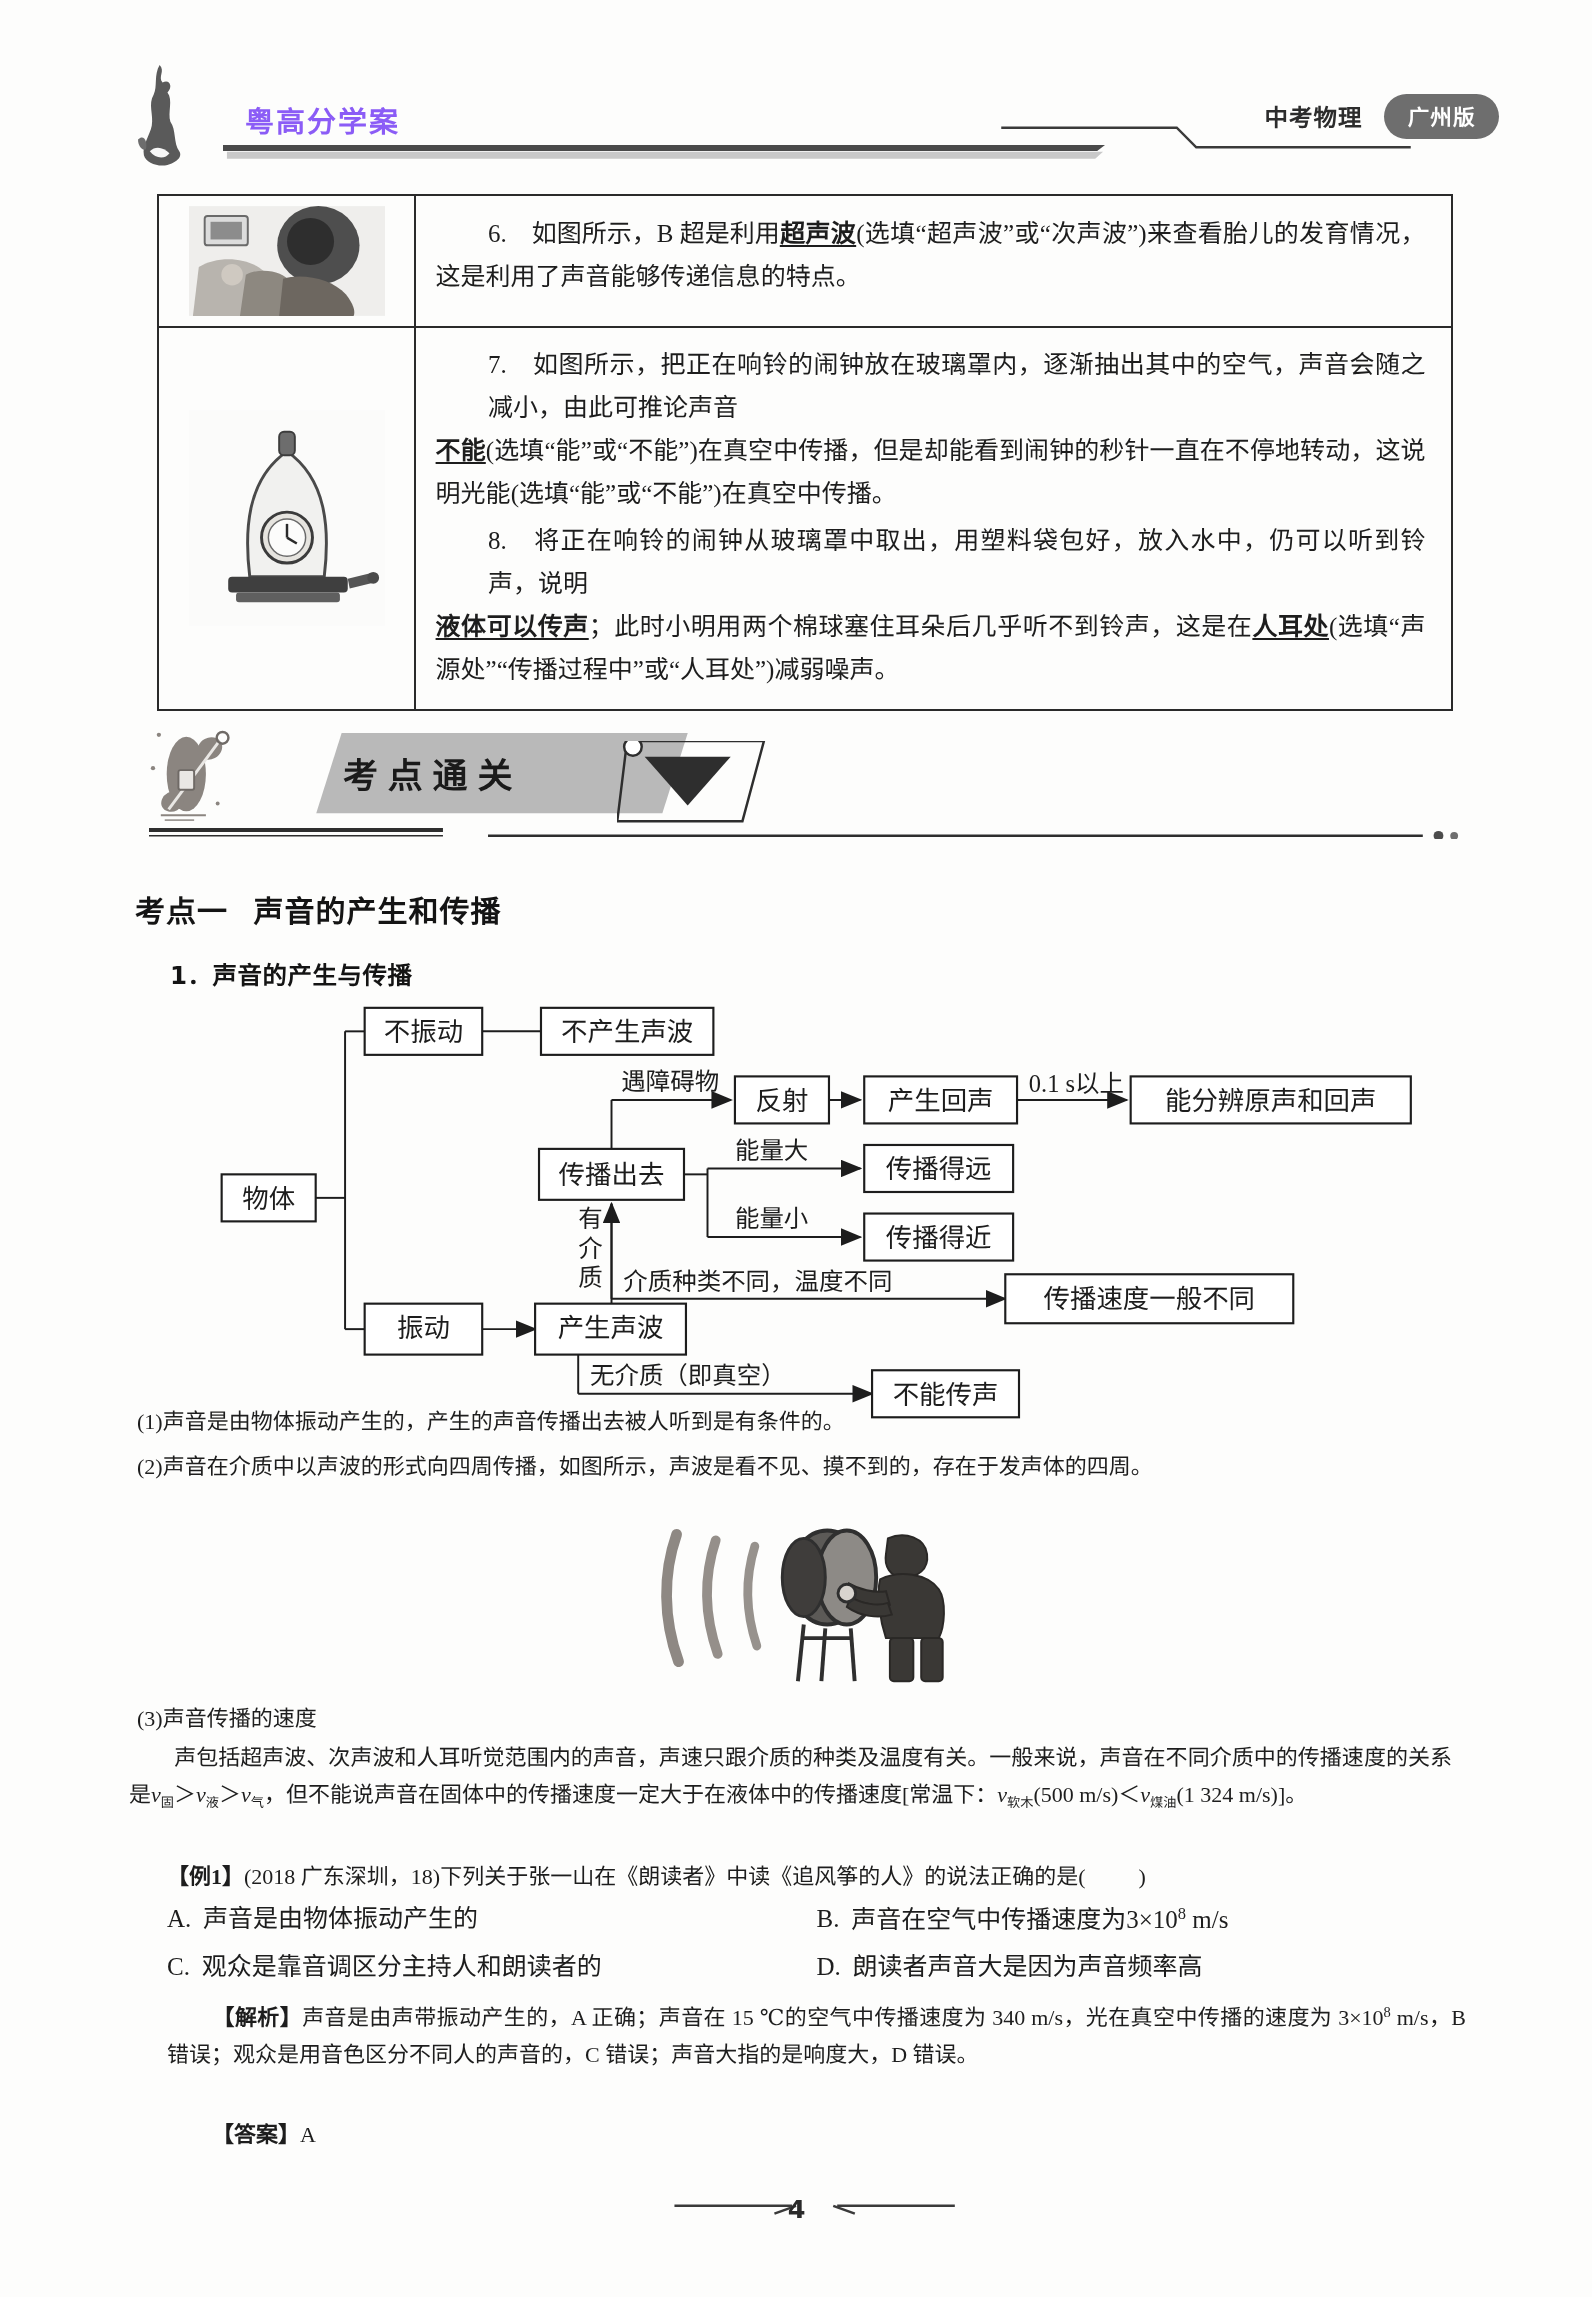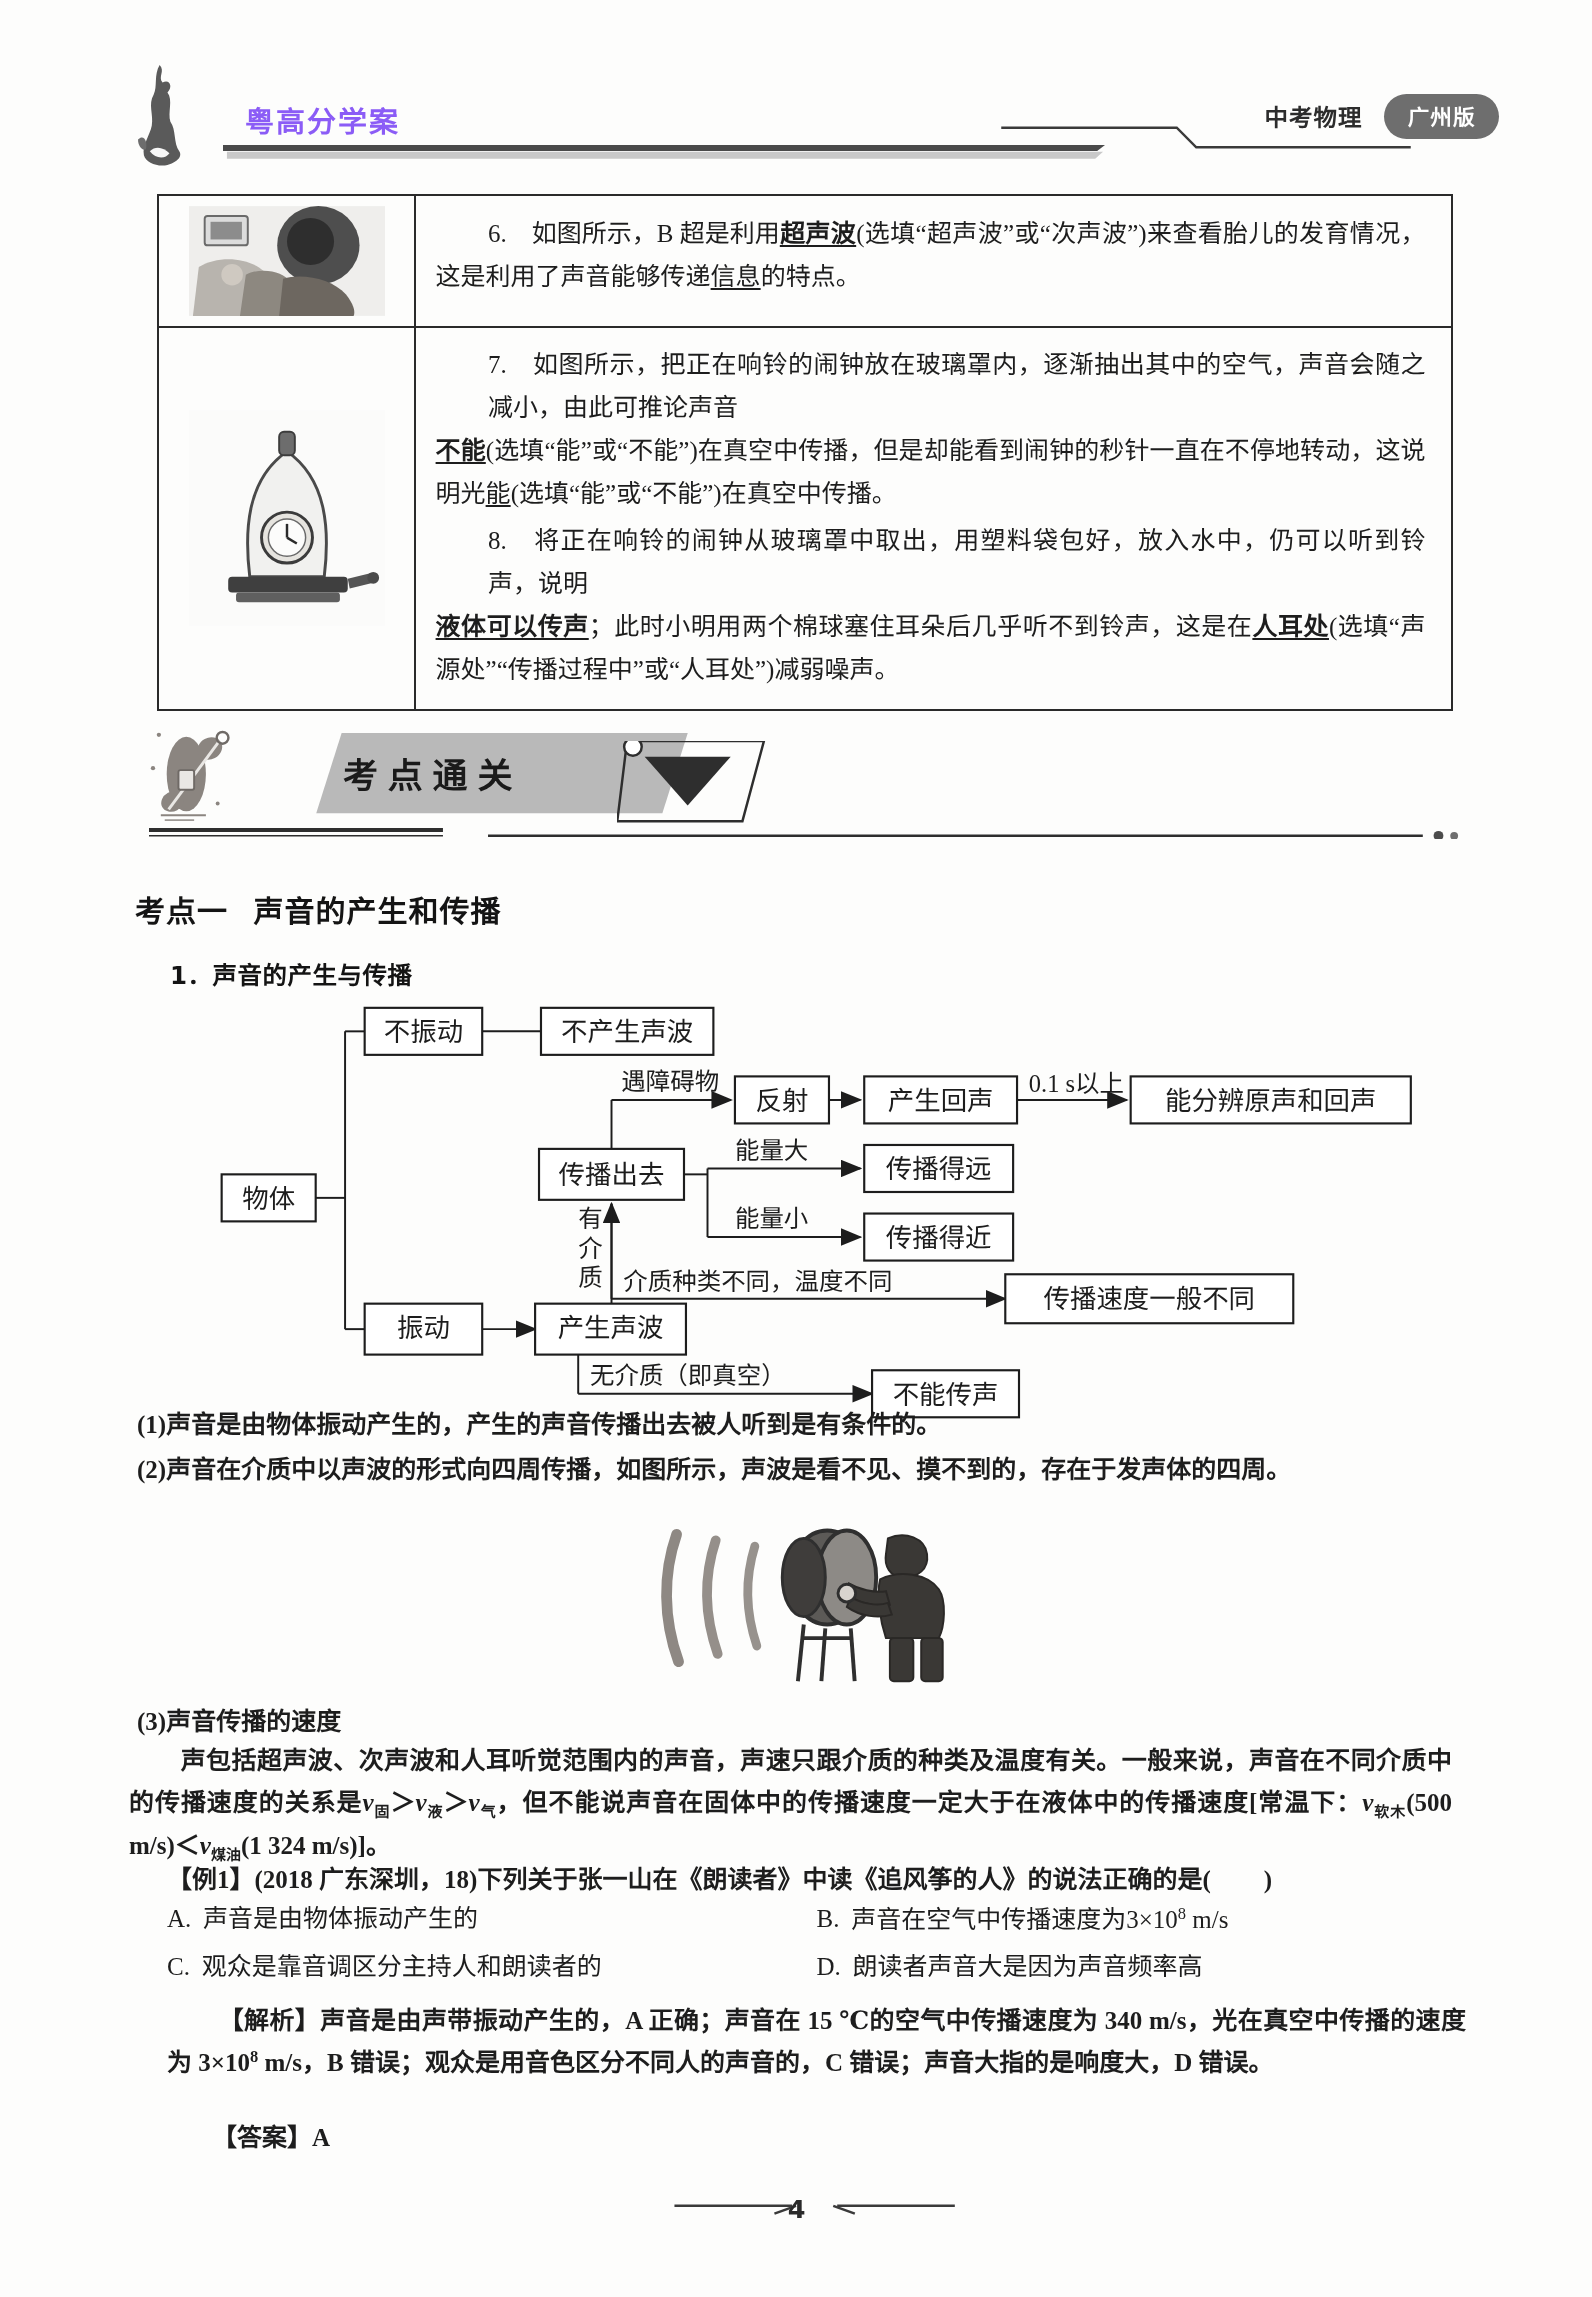--- a/index.html
+++ b/index.html
@@ -38,21 +38,21 @@
   .qtable { position:absolute; left:157px; top:194px; width:1296px; border:2px solid #2a2a2a; }
   .qrow { display:flex; border-bottom:2px solid #2a2a2a; }
   .qrow:last-child { border-bottom:none; }
   .qfig { width:257px; border-right:2px solid #2a2a2a; display:flex; align-items:center; justify-content:center; padding:9.8px 5.9px; }
   .qbody { flex:1; padding:15.7px 25.5px 17.6px 19.6px; }
   .qtext {
     font-size:25px; line-height:1.72; text-align:justify; text-justify:inter-ideograph;
   }
   .qtext + .qtext { margin-top:3.9px; }
   .indent { padding-left:2.1em; display:inline-block; }
-  .ul { text-decoration:underline; text-underline-offset:2.9px; }
+  .ul { text-underline-offset:2.9px; }
   .bold-ul { font-weight:bold; text-decoration:underline; text-underline-offset:2.9px; }
 
   
   .banner-wrap { position:absolute; left:147px; top:723px; width:1313px; height:127px; }
   .banner-deco { position:absolute; left:0; top:3.9px; width:108px; height:98px; }
   .banner-shape { position:absolute; left:169px; top:9.8px; width:284px; height:80px; }
   .banner-text {
     position:absolute; left:196px; top:23.5px;
     font-family:"DejaVu Sans","Liberation Sans",sans-serif;
     font-weight:bold; font-size:35px; letter-spacing:9.8px; color:#1a1a1a;
@@ -72,22 +72,22 @@
     font-family:"DejaVu Sans","Liberation Sans",sans-serif;
     font-weight:bold; font-size:24.5px; color:#141414; letter-spacing:0.5px;margin-left:33px;
   }
 
   
   .flow { position:absolute; left:147px; top:1000px; width:1313px; height:392px; }
   .flow svg { display:block; }
 
   
   .para {
-    position:absolute; font-size:25px; line-height:1.68;
-    text-align:justify; text-justify:inter-ideograph;font-weight:bold;
+    position:absolute; font-size:22px; line-height:1.68;
+    text-align:justify; text-justify:inter-ideograph;
   }
   #para1 { left:137px; top:1404px; width:1323px; }
   #para2 { left:137px; top:1449px; width:1323px; }
   #para3 { left:137px; top:1701px; width:1323px; }
   #para4 { left:129px; top:1740px; width:1323px; }
   #example  { left:167px; top:1859px; width:1299px; }
   #analysis { left:167px; top:2000px; width:1299px; }
   #answer   { left:196px; top:2117px; width:1176px;margin-left:16px; }
   .pindent { display:inline-block; width:2.05em; }
 

